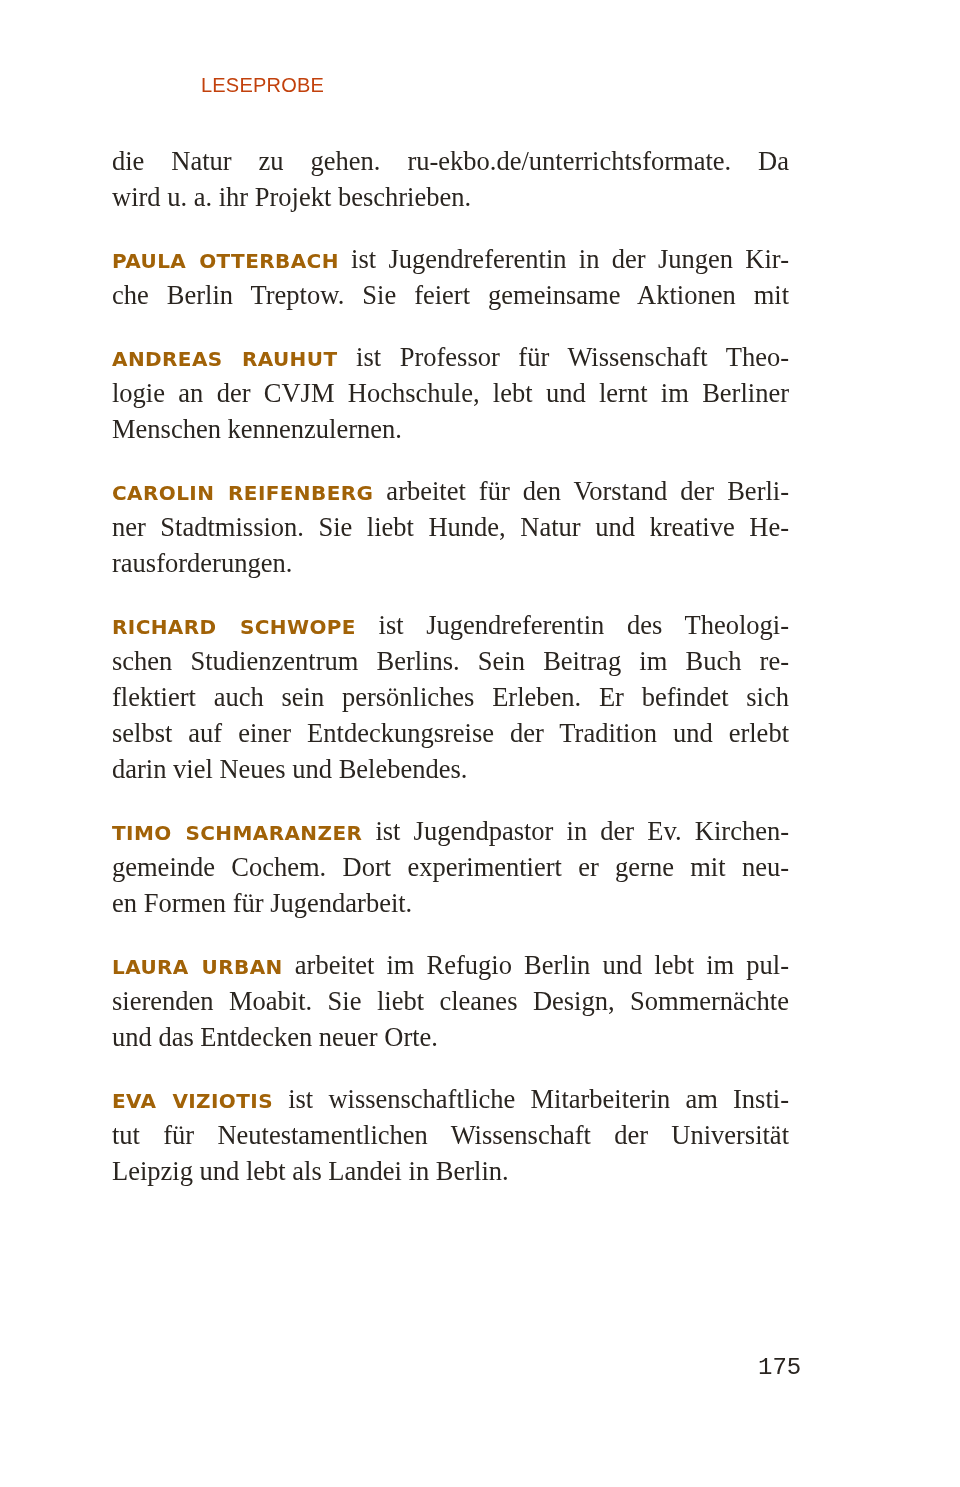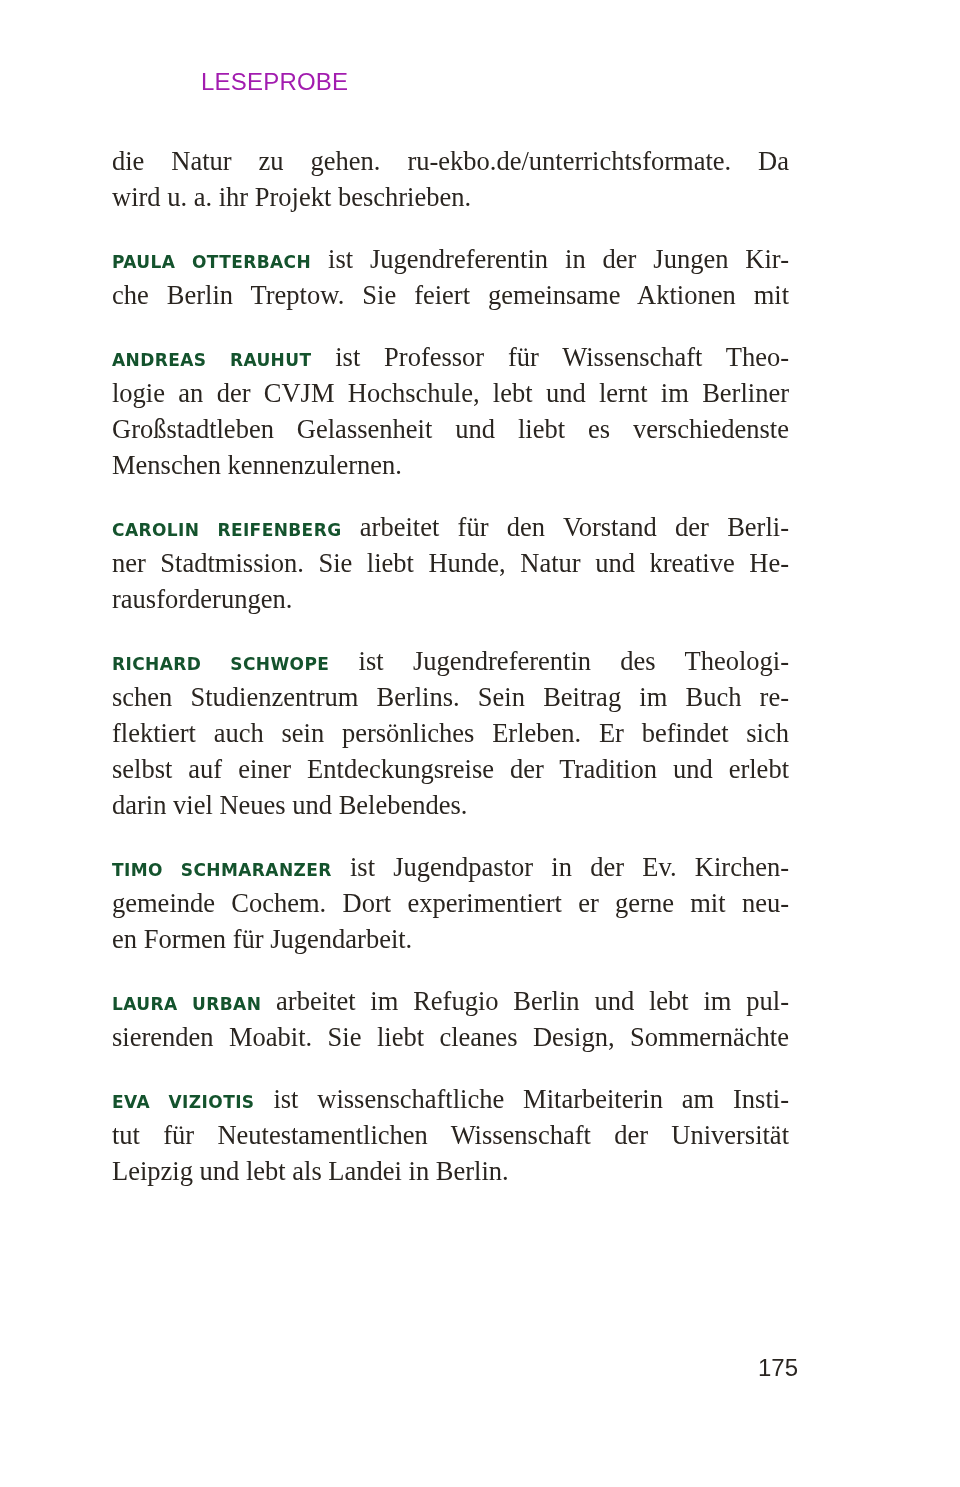--- a/index.html
+++ b/index.html
@@ -9,24 +9,24 @@
     }
     body {
       width: 960px;
       height: 1487px;
       position: relative;
       overflow: hidden;
     }
     .header {
       position: absolute;
       left: 201px;
-      top: 68px;
+      top: 74px;
       font-family: "Liberation Sans", sans-serif;
-      font-size: 24px;
-      color: #a21caf;
+      font-size: 20px;
+      color: #c2410c;
       letter-spacing: 0.2px;
     }
     .content {
       position: absolute;
       left: 112px;
       top: 143px;
       width: 677px;
       font-family: "Liberation Serif", serif;
       font-size: 26.5px;
       line-height: 36px;
@@ -43,29 +43,29 @@
       text-align-last: justify;
       height: 36px;
       white-space: nowrap;
     }
     .para .line.last {
       text-align-last: left;
     }
     .name {
       font-family: "DejaVu Sans", sans-serif;
       font-weight: bold;
-      font-size: 17px;
-      color: #14532d;
+      font-size: 20px;
+      color: #a16207;
       letter-spacing: 0.4px;
     }
     .page-number {
       position: absolute;
       left: 758px;
       top: 1354px;
-      font-family: Liberation Sans, sans-serif;
+      font-family: Liberation Mono, monospace;
       font-size: 24px;
       color: #2a2520;
     }
   </style>
 </head>
 <body>
 
 <div class="header">LESEPROBE</div>
 
 <div class="content">
@@ -76,21 +76,20 @@
   </p>
 
   <p class="para">
     <span class="line"><span class="name">PAULA OTTERBACH</span><span> ist Jugendreferentin in der Jungen Kir-</span></span>
     <span class="line">che Berlin Treptow. Sie feiert gemeinsame Aktionen mit</span>
   </p>
 
   <p class="para">
     <span class="line"><span class="name">ANDREAS RAUHUT</span><span> ist Professor für Wissenschaft Theo-</span></span>
     <span class="line">logie an der CVJM Hochschule, lebt und lernt im Berliner</span>
-    <span class="line">Großstadtleben Gelassenheit und liebt es verschiedenste</span>
     <span class="line last">Menschen kennenzulernen.</span>
   </p>
 
   <p class="para">
     <span class="line"><span class="name">CAROLIN REIFENBERG</span><span> arbeitet für den Vorstand der Berli-</span></span>
     <span class="line">ner Stadtmission. Sie liebt Hunde, Natur und kreative He-</span>
     <span class="line last">rausforderungen.</span>
   </p>
 
   <p class="para">
@@ -103,20 +102,21 @@
 
   <p class="para">
     <span class="line"><span class="name">TIMO SCHMARANZER</span><span> ist Jugendpastor in der Ev. Kirchen-</span></span>
     <span class="line">gemeinde Cochem. Dort experimentiert er gerne mit neu-</span>
     <span class="line last">en Formen für Jugendarbeit.</span>
   </p>
 
   <p class="para">
     <span class="line"><span class="name">LAURA URBAN</span><span> arbeitet im Refugio Berlin und lebt im pul-</span></span>
     <span class="line">sierenden Moabit. Sie liebt cleanes Design, Sommernächte</span>
+    <span class="line last">und das Entdecken neuer Orte.</span>
   </p>
 
   <p class="para">
     <span class="line"><span class="name">EVA VIZIOTIS</span><span> ist wissenschaftliche Mitarbeiterin am Insti-</span></span>
     <span class="line">tut für Neutestamentlichen Wissenschaft der Universität</span>
     <span class="line last">Leipzig und lebt als Landei in Berlin.</span>
   </p>
 
 </div>
 

